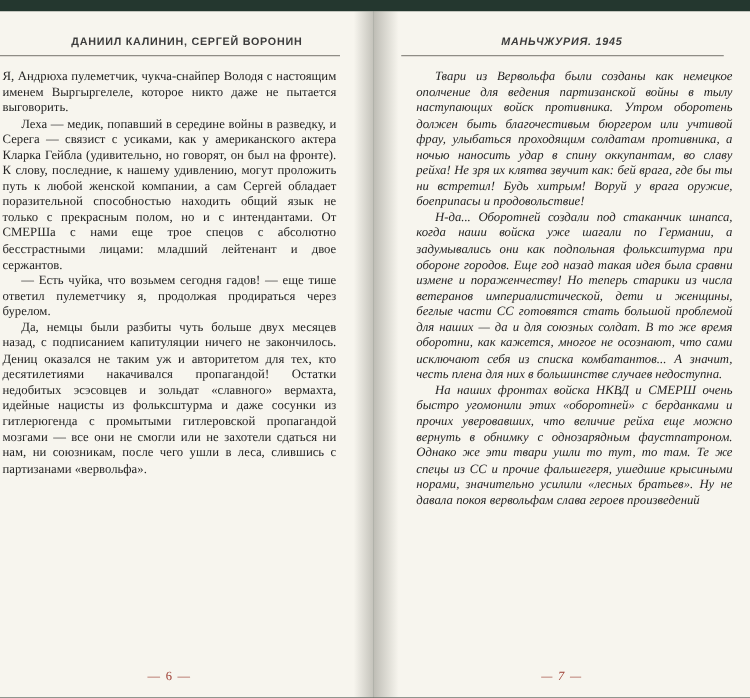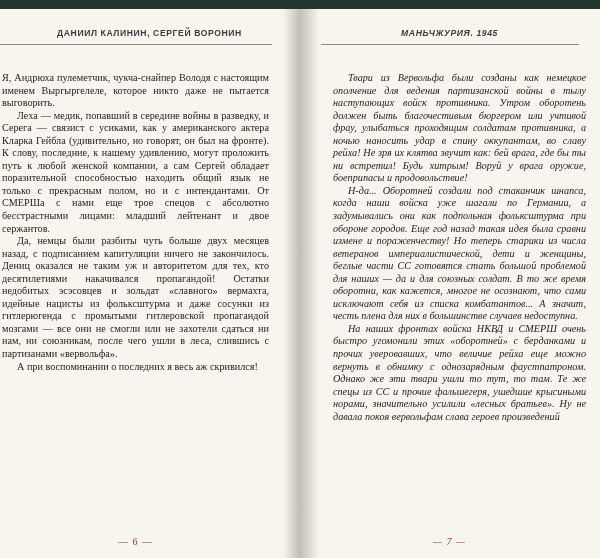--- a/index.html
+++ b/index.html
@@ -57,21 +57,21 @@
   }
   .head-rule {
     border: none;
     border-top: 1px solid #8f8d86;
     margin: 6px auto 0 auto;
   }
   .page-left  .head-rule { width: 272px; margin-left: 0; }
   .page-right .head-rule { width: 258px; }
 
   .body-text {
-    margin-top: 27px;
+    margin-top: 11px;
     font-size: 10.2px;
     line-height: 12.55px;
     color: #242424;
     text-align: justify;
     hyphens: auto;
   }
   .page-left  .body-text { padding: 0 30px 0 2px; }
   .page-right .body-text { padding: 0 14px 0 34px; }
 
   .para { margin: 0; text-indent: 15px; }
@@ -92,22 +92,22 @@
 <body>
 
 <div class="spread">
 
   <div class="page page-left">
     <div class="running-head">ДАНИИЛ КАЛИНИН, СЕРГЕЙ ВОРОНИН</div>
     <hr class="head-rule">
     <div class="body-text">
       <p class="para no-indent">Я, Андрюха пулеметчик, чукча-снайпер Володя с настоящим именем Выргыргелеле, которое никто даже не пытается выговорить.</p>
       <p class="para">Леха — медик, попавший в середине войны в разведку, и Серега — связист с усиками, как у американского актера Кларка Гейбла (удивительно, но говорят, он был на фронте). К слову, последние, к нашему удивлению, могут проложить путь к любой женской компании, а сам Сергей обладает поразительной способностью находить общий язык не только с прекрасным полом, но и с интендантами. От СМЕРШа с нами еще трое спецов с абсолютно бесстрастными лицами: младший лейтенант и двое сержантов.</p>
+      <p class="para">— Есть чуйка, что возьмем сегодня гадов! — еще тише ответил пулеметчику я, продолжая продираться через бурелом.</p>
       <p class="para">Да, немцы были разбиты чуть больше двух месяцев назад, с подписанием капитуляции ничего не закончилось. Дениц оказался не таким уж и авторитетом для тех, кто десятилетиями накачивался пропагандой! Остатки недобитых эсэсовцев и зольдат «славного» вермахта, идейные нацисты из фольксштурма и даже сосунки из гитлерюгенда с промытыми гитлеровской пропагандой мозгами — все они не смогли или не захотели сдаться ни нам, ни союзникам, после чего ушли в леса, слившись с партизанами «вервольфа».</p>
-      <p class="para">А при воспоминании о последних я весь аж скривился!</p>
     </div>
     <div class="page-number">— 6 —</div>
   </div>
 
   <div class="page page-right">
     <div class="running-head">МАНЬЧЖУРИЯ. 1945</div>
     <hr class="head-rule">
     <div class="body-text">
       <p class="para">Твари из Вервольфа были созданы как немецкое ополчение для ведения партизанской войны в тылу наступающих войск противника. Утром оборотень должен быть благочестивым бюргером или учтивой фрау, улыбаться проходящим солдатам противника, а ночью наносить удар в спину оккупантам, во славу рейха! Не зря их клятва звучит как: бей врага, где бы ты ни встретил! Будь хитрым! Воруй у врага оружие, боеприпасы и продовольствие!</p>
       <p class="para">Н-да... Оборотней создали под стаканчик шнапса, когда наши войска уже шагали по Германии, а задумывались они как подпольная фольксштурма при обороне городов. Еще год назад такая идея была сравни измене и пораженчеству! Но теперь старики из числа ветеранов империалистической, дети и женщины, беглые части СС готовятся стать большой проблемой для наших — да и для союзных солдат. В то же время оборотни, как кажется, многое не осознают, что сами исключают себя из списка комбатантов... А значит, честь плена для них в большинстве случаев недоступна.</p>

